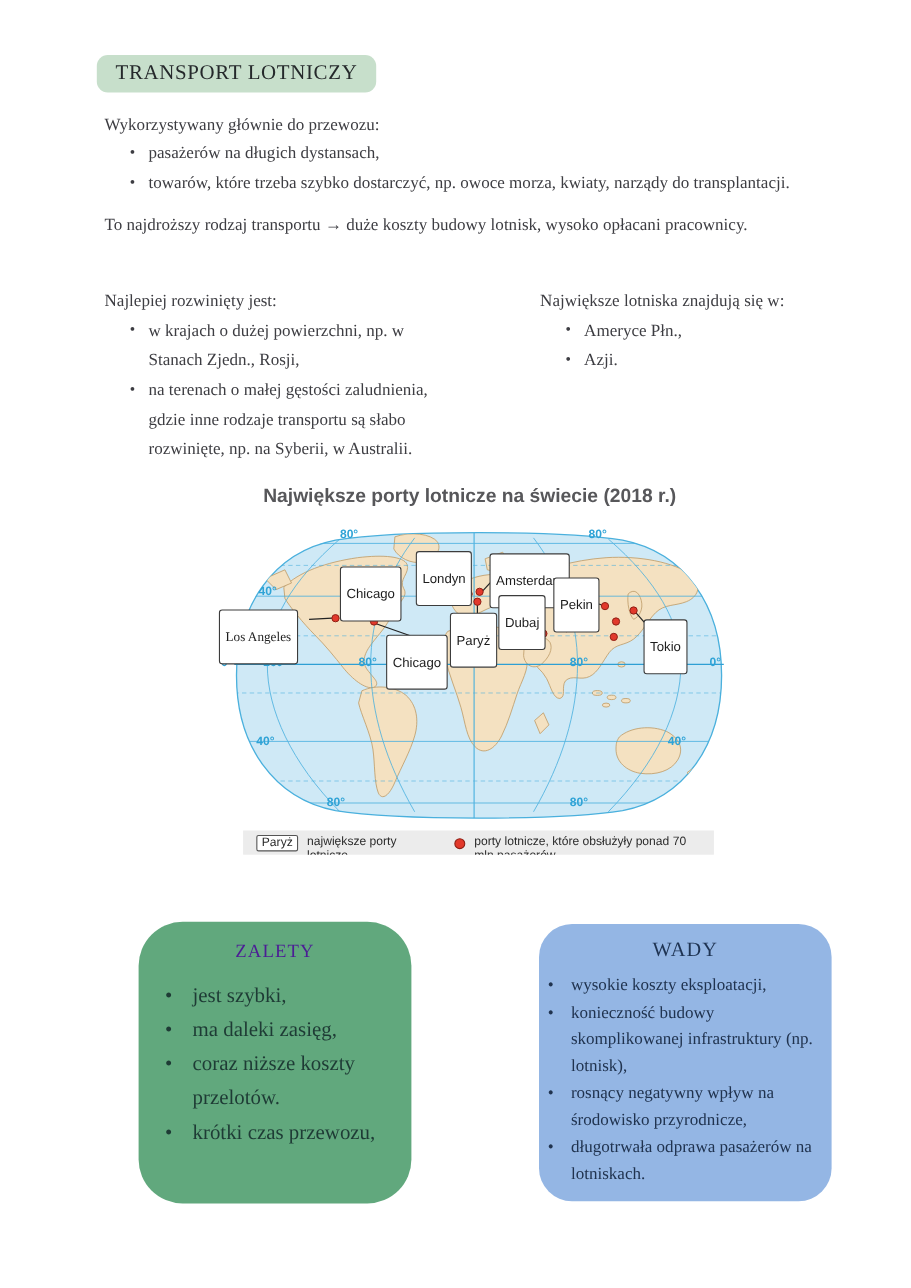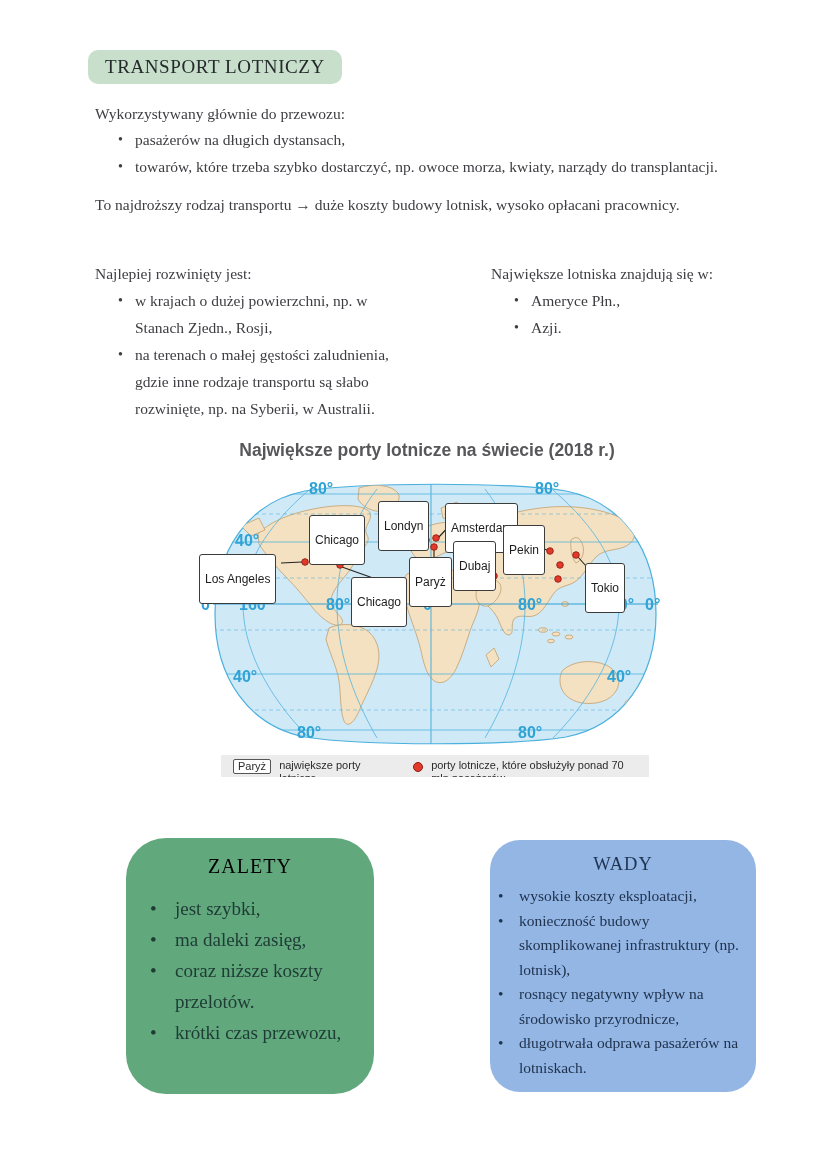--- a/index.html
+++ b/index.html
@@ -24,40 +24,40 @@
   #col-right-list{left:501px;top:287px;width:260px;}
 
   
   .map-title{position:absolute;left:0;top:440px;width:828px;text-align:center;margin:0;
     font-family:"Liberation Sans","DejaVu Sans",sans-serif;font-size:17.5px;font-weight:bold;color:#57575a;}
   .map-wrap{position:absolute;left:200px;top:478px;width:445px;height:299px;}
   .map-wrap svg{position:absolute;left:0;top:0;overflow:visible;}
   .city-label{position:absolute;background:#ffffff;border:1.4px solid #3c3c3c;border-radius:3px;
     padding:16px 5px;font-family:"Liberation Sans","DejaVu Sans",sans-serif;font-size:12px;line-height:16px;
     color:#1d1d1d;white-space:nowrap;z-index:3;}
-  .grat-label{position:absolute;font-family:"Liberation Sans","DejaVu Sans",sans-serif;font-size:16px;
+  .grat-label{position:absolute;font-family:"Liberation Sans","DejaVu Sans",sans-serif;font-size:11px;
     font-weight:bold;color:#2fa3d6;white-space:nowrap;z-index:2;}
 
   
   .map-legend{position:absolute;left:8px;top:277px;width:428px;height:22px;background:#ececec;
     overflow:hidden;display:flex;align-items:flex-start;z-index:4;
     font-family:"Liberation Sans","DejaVu Sans",sans-serif;color:#2b2b2b;}
   .legend-sample{margin:4px 0 0 12px;background:#fff;border:1px solid #555;border-radius:2px;
     font-size:11px;line-height:13px;padding:0 4px;}
   .legend-text{font-size:11px;line-height:13px;margin:4px 0 0 8px;}
   .legend-text.t1{width:92px;}
   .legend-text.t2{width:208px;}
   .legend-dot{width:8px;height:8px;border-radius:50%;background:#e2392b;border:1px solid #8e2015;
     margin:7px 0 0 42px;flex:0 0 auto;}
 
   
   .adv-box{position:absolute;left:113px;top:838px;width:248px;height:256px;background:#61a87d;border-radius:40px;}
   .dis-box{position:absolute;left:477px;top:840px;width:266px;height:252px;background:#94b6e4;border-radius:30px;}
   .box-title{margin:0;text-align:center;font-weight:normal;letter-spacing:1px;}
-  .adv-box .box-title{padding-top:17px;font-size:20px;color:#000000;}
+  .adv-box .box-title{padding-top:17px;font-size:17px;color:#4c1d95;}
   .dis-box .box-title{padding-top:14px;font-size:18.5px;color:#1e3352;}
   .box-ul{margin:0;list-style:none;}
   .adv-box .box-ul{padding:15px 18px 0 22px;}
   .adv-box .box-ul li{position:relative;padding-left:27px;font-size:19px;line-height:31px;color:#1e3b35;}
   .adv-box .box-ul li::before{content:"•";position:absolute;left:2px;}
   .dis-box .box-ul{padding:9px 14px 0 6px;}
   .dis-box .box-ul li{position:relative;padding-left:23px;font-size:15.5px;line-height:24.5px;color:#20334f;}
   .dis-box .box-ul li::before{content:"•";position:absolute;left:2px;}
 </style>
 </head>
@@ -169,21 +169,21 @@
         <circle cx="221" cy="69" r="3.3"></circle>
         <circle cx="281" cy="98" r="3.3"></circle>
         <circle cx="302" cy="93" r="3.3"></circle>
         <circle cx="337" cy="73" r="3.3"></circle>
         <circle cx="347" cy="87" r="3.3"></circle>
         <circle cx="345" cy="101" r="3.3"></circle>
         <circle cx="363" cy="77" r="3.3"></circle>
       </g>
     </svg>
 
-    <div class="city-label" style="left:-14px;top:76px;">Los Angeles</div>
+    <div class="city-label" style="left:-14px;top:76px;font-family:Liberation Serif, serif;">Los Angeles</div>
     <div class="city-label" style="left:96px;top:37px;">Chicago</div>
     <div class="city-label" style="left:138px;top:99px;">Chicago</div>
     <div class="city-label" style="left:165px;top:23px;">Londyn</div>
     <div class="city-label" style="left:232px;top:25px;">Amsterdam</div>
     <div class="city-label" style="left:196px;top:79px;">Paryż</div>
     <div class="city-label" style="left:240px;top:63px;">Dubaj</div>
     <div class="city-label" style="left:290px;top:47px;">Pekin</div>
     <div class="city-label" style="left:372px;top:85px;">Tokio</div>
 
     <div class="grat-label" style="left:96px;top:2px;">80°</div>

